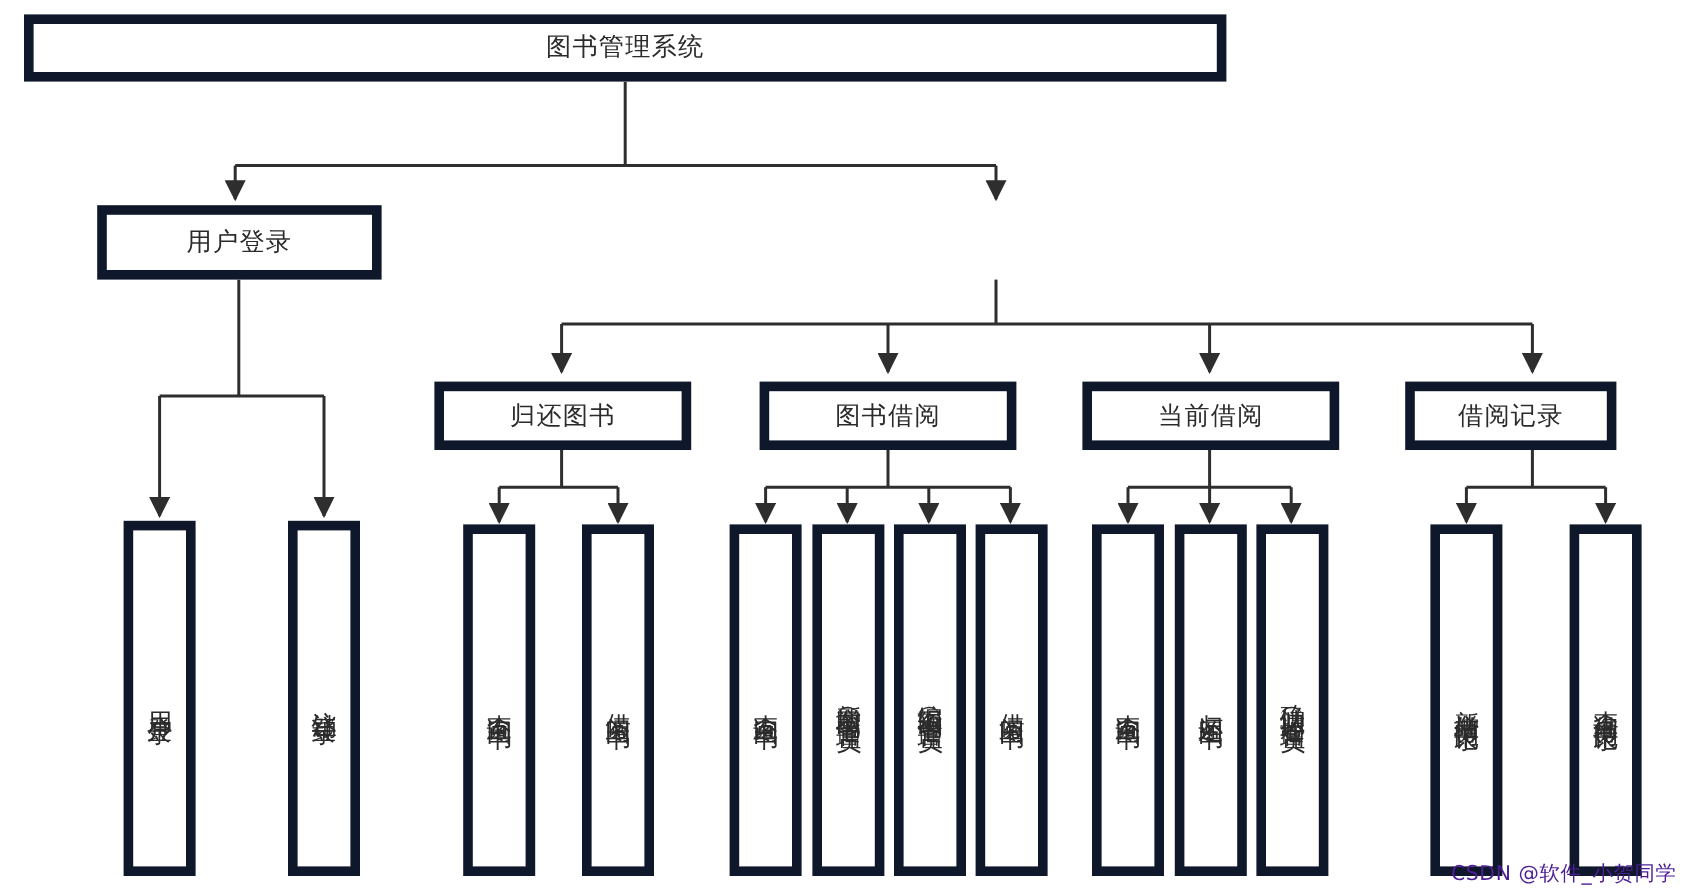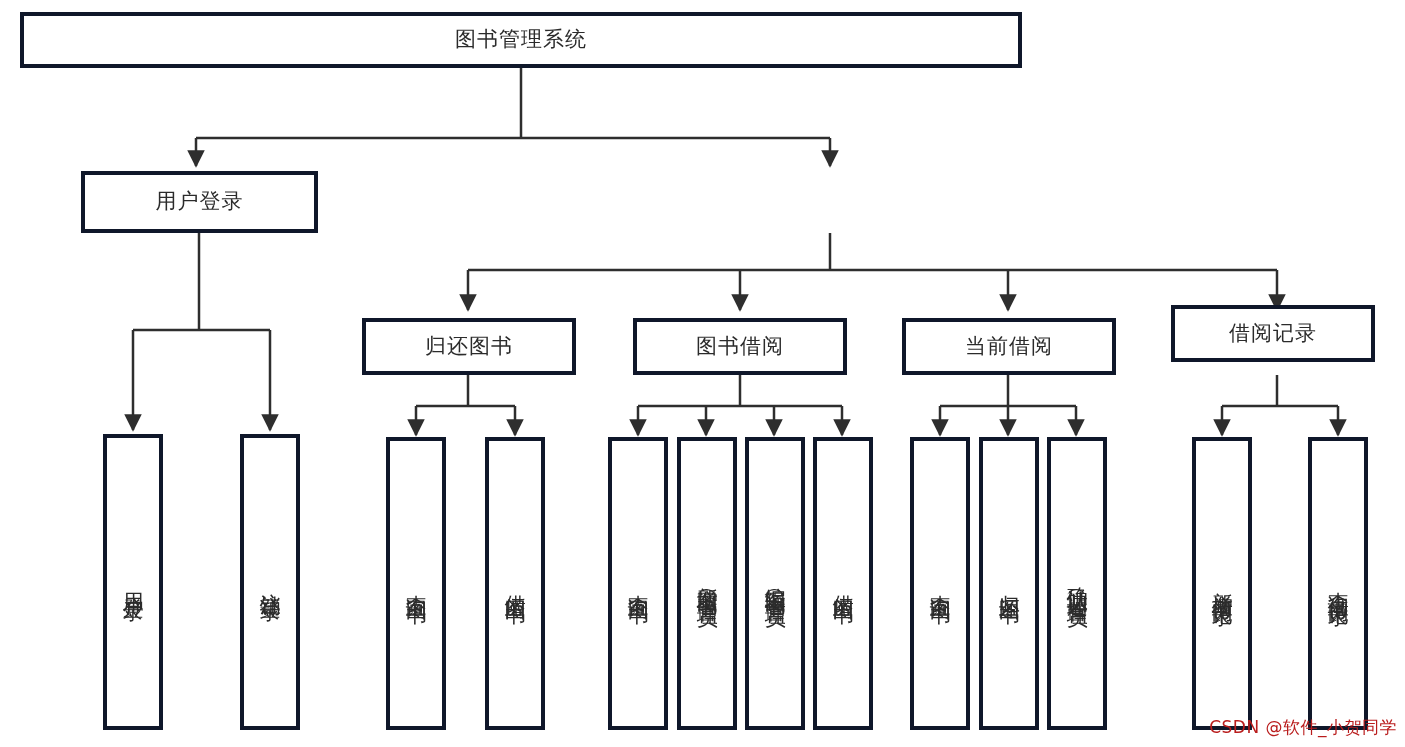--- a/index.html
+++ b/index.html
@@ -21,21 +21,21 @@
     position: absolute;
     left: 0;
     top: 0;
     width: 1405px;
     height: 747px;
   }
   .node {
     position: absolute;
     box-sizing: border-box;
     background: #ffffff;
-    border: 4px solid #0f172a;
+    border: 8px solid #0f172a;
     display: flex;
     align-items: center;
     justify-content: center;
     color: #2b2b2b;
     z-index: 2;
   }
   .node.horiz {
     font-size: 21px;
     letter-spacing: 1px;
     line-height: 1.2;
@@ -51,21 +51,21 @@
     white-space: nowrap;
   }
   .node .label {
     display: block;
   }
   .watermark {
     position: absolute;
     right: 8px;
     bottom: 8px;
     font-size: 17px;
-    color: #b91c1c;
+    color: #4c1d95;
     letter-spacing: 0.5px;
     z-index: 3;
     white-space: nowrap;
   }
 </style>
 </head>
 <body>
 
 <div id="canvas">
 
@@ -129,21 +129,21 @@
 
   <div class="node horiz" style="left:362px; top:318px; width:214px; height:57px;">
     <span class="label">归还图书</span>
   </div>
   <div class="node horiz" style="left:633px; top:318px; width:214px; height:57px;">
     <span class="label">图书借阅</span>
   </div>
   <div class="node horiz" style="left:902px; top:318px; width:214px; height:57px;">
     <span class="label">当前借阅</span>
   </div>
-  <div class="node horiz" style="left:1171px; top:305px; width:204px; height:57px;align-items:center;">
+  <div class="node horiz" style="left:1171px; top:318px; width:176px; height:57px;align-items:center;">
     <span class="label">借阅记录</span>
   </div>
 
   <div class="node vert" style="left:103px; top:434px; width:60px; height:296px;">
     <span class="label">用户登录</span>
   </div>
   <div class="node vert" style="left:240px; top:434px; width:60px; height:296px;">
     <span class="label">注销登录</span>
   </div>
 

